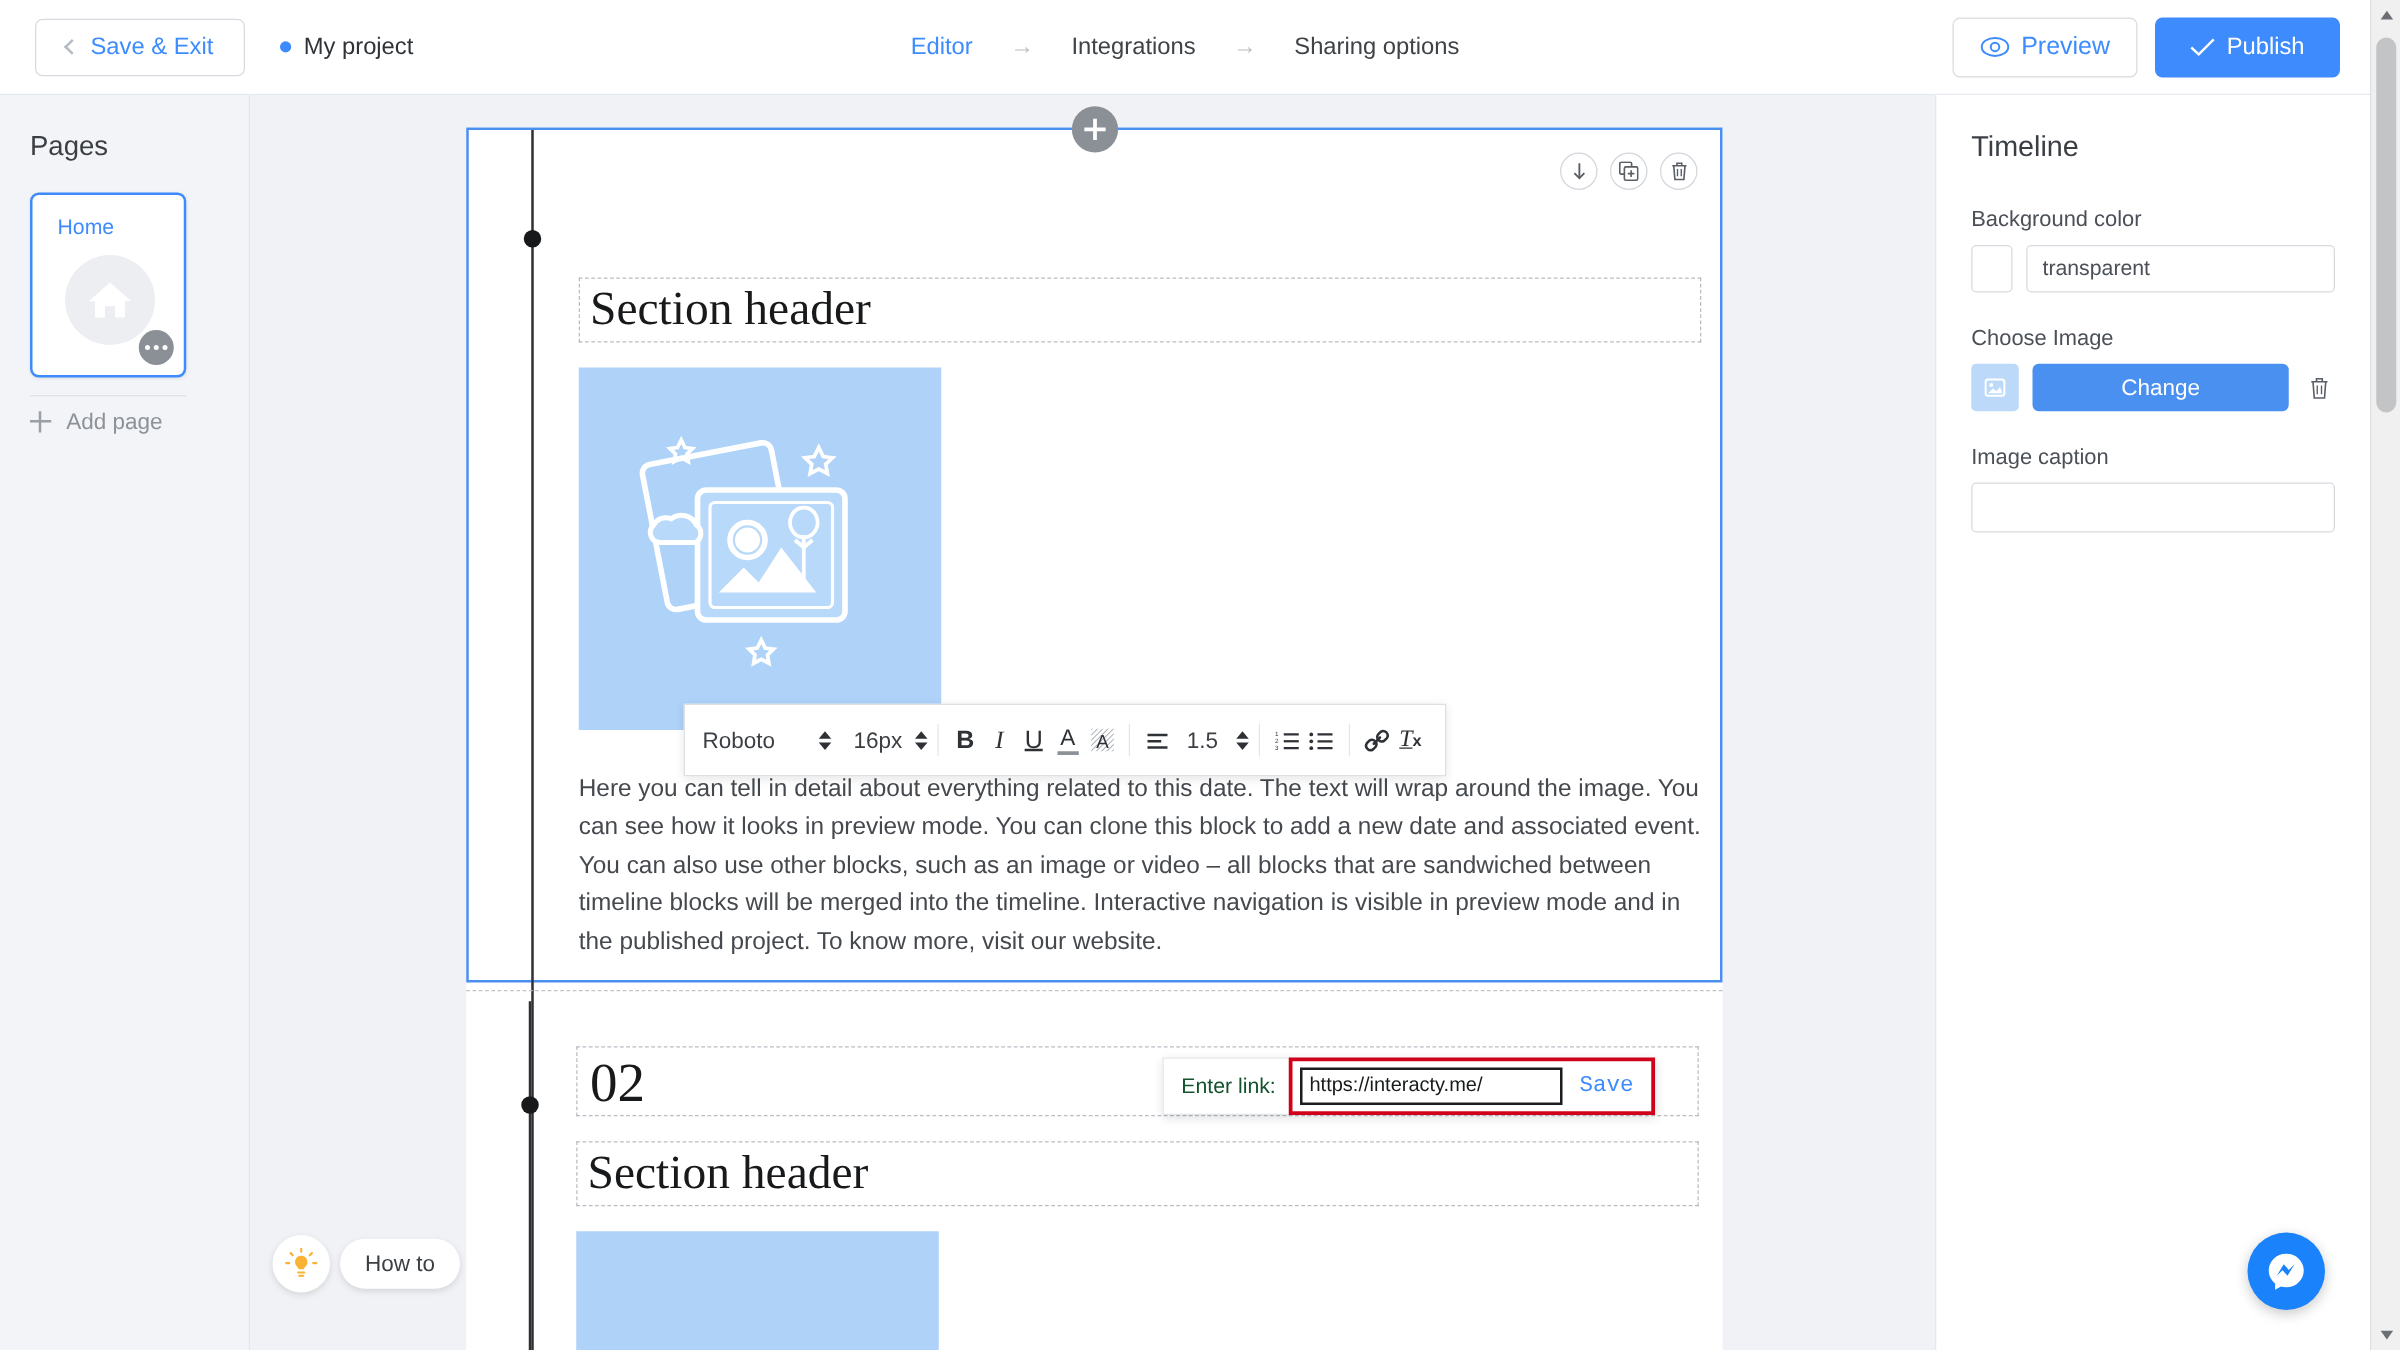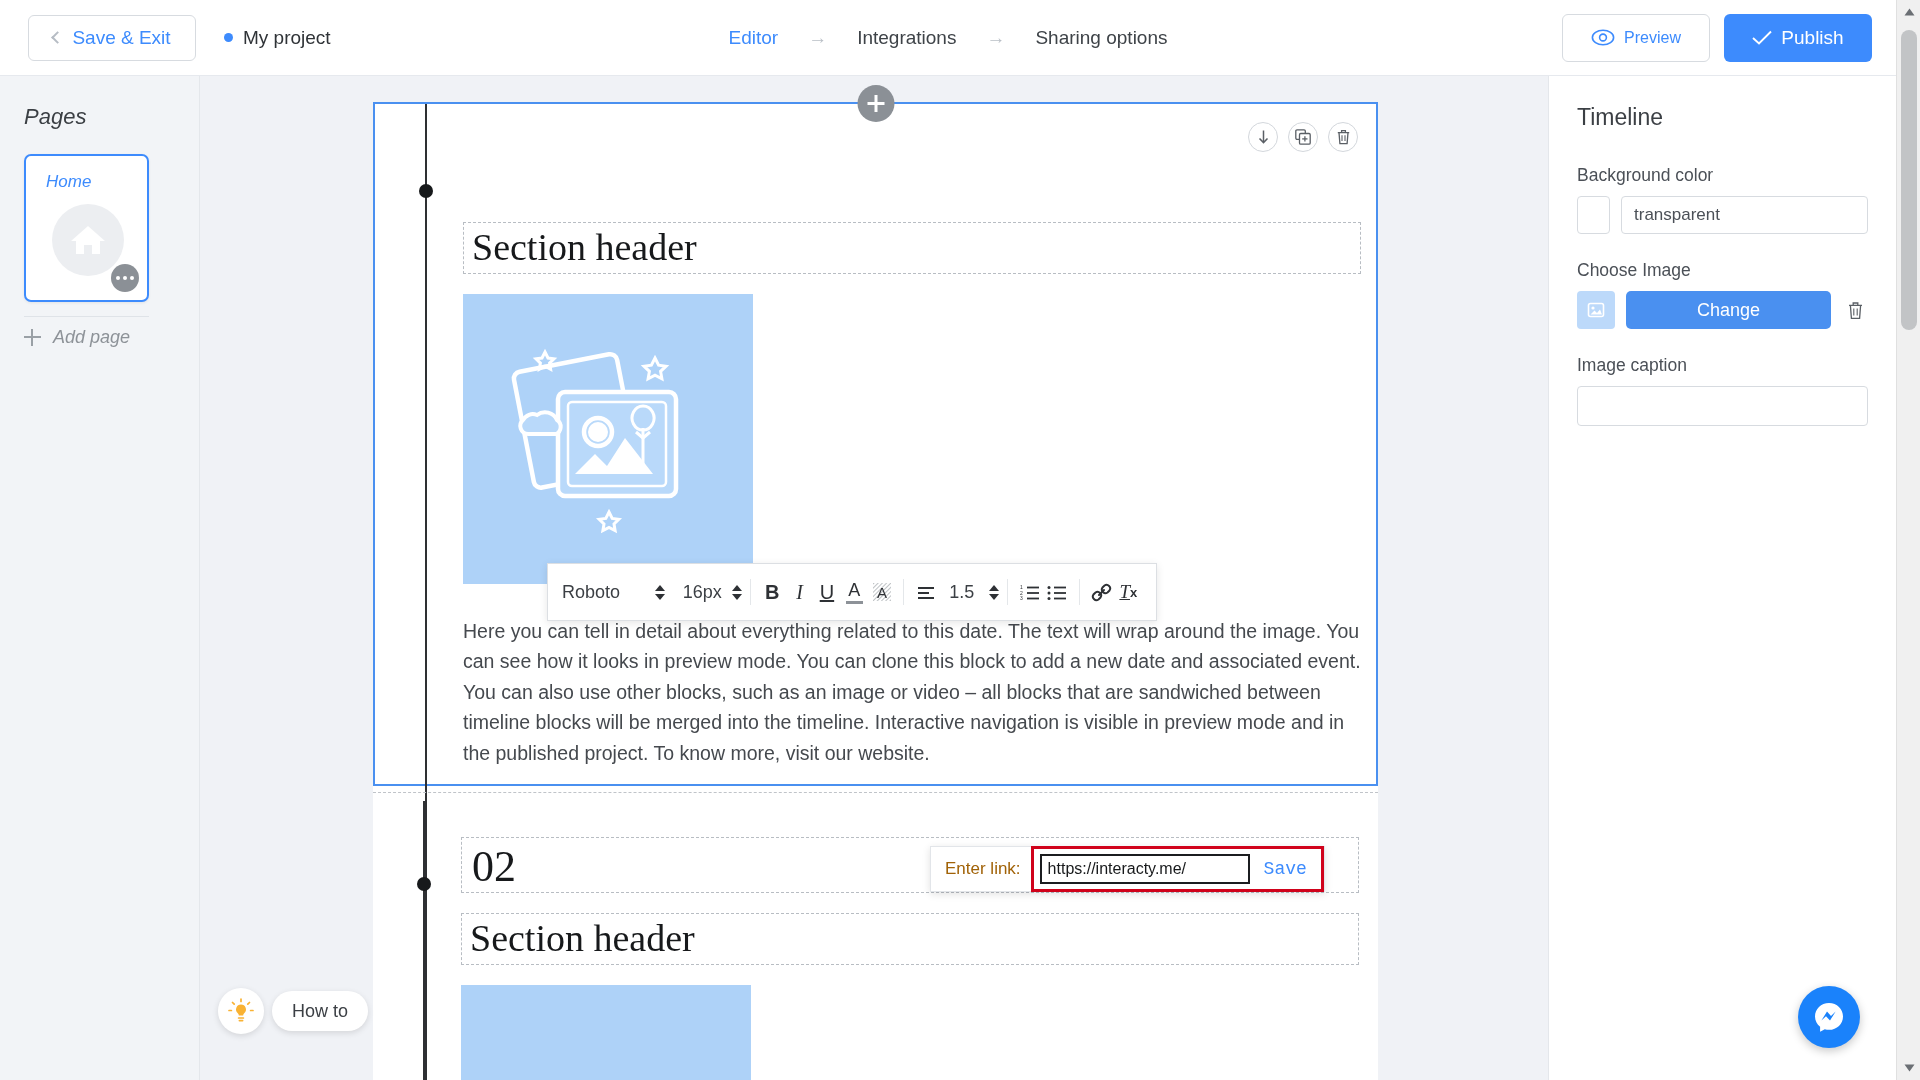--- a/index.html
+++ b/index.html
@@ -52,37 +52,36 @@
   .step-arrow {
     color: #b9bfc6; font-size: 19px; margin: 0 24px;
     display: inline-block;
   }
 
   .topright { position: absolute; right: 24px; display: flex; align-items: center; gap: 14px; }
   .preview-btn {
     height: 48px; width: 148px;
     border: 1px solid #d7dbe0; border-radius: 6px; background: #fff;
     display: flex; align-items: center; justify-content: center; gap: 9px;
-    color: #3d8bfd; font-size: 16px; cursor: pointer;
+    color: #3d8bfd; font-size: 20px; cursor: pointer;
   }
   .publish-btn {
     height: 48px; width: 148px;
     border: none; border-radius: 6px; background: #3d8bfd;
     display: flex; align-items: center; justify-content: center; gap: 9px;
     color: #fff; font-size: 19px; cursor: pointer; text-align: right;
   }
 
   
   .sidebar {
     position: absolute; top: 76px; left: 0;
     width: 200px; height: 1004px;
     background: #f2f4f7;
     border-right: 1px solid #e4e7eb;
     z-index: 20;
-    font-style: italic;
   }
   .pages-title { font-size: 22px; color: #3b3f44; margin: 28px 0 0 24px; }
   .page-card {
     margin: 24px 0 0 24px;
     width: 125px; height: 148px;
     background: #fff;
     border: 2px solid #3d8bfd; border-radius: 7px;
     position: relative; cursor: pointer;
     box-shadow: 0 1px 3px rgba(0,0,0,.07);
   }
@@ -235,21 +234,21 @@
   .link-pop {
     position: absolute;
     background: #fff;
     border: 1px solid #e2e5e9;
     box-shadow: 0 2px 8px rgba(0,0,0,.12);
     display: flex; align-items: center;
     height: 46px;
     z-index: 70;
     padding-left: 14px;
   }
-  .link-label { font-size: 17px; color: #a16207; margin-right: 10px; white-space: nowrap; }
+  .link-label { font-size: 17px; color: #14532d; margin-right: 10px; white-space: nowrap; }
   .link-hl {
     border: 3px solid #d0021b;
     display: flex; align-items: center;
     height: 46px; padding: 0 14px 0 6px; gap: 14px;
   }
   .link-input {
     width: 210px; height: 30px;
     border: 2px solid #1b1d20;
     font-size: 16px; color: #17191b;
     padding: 0 6px; outline: none;

